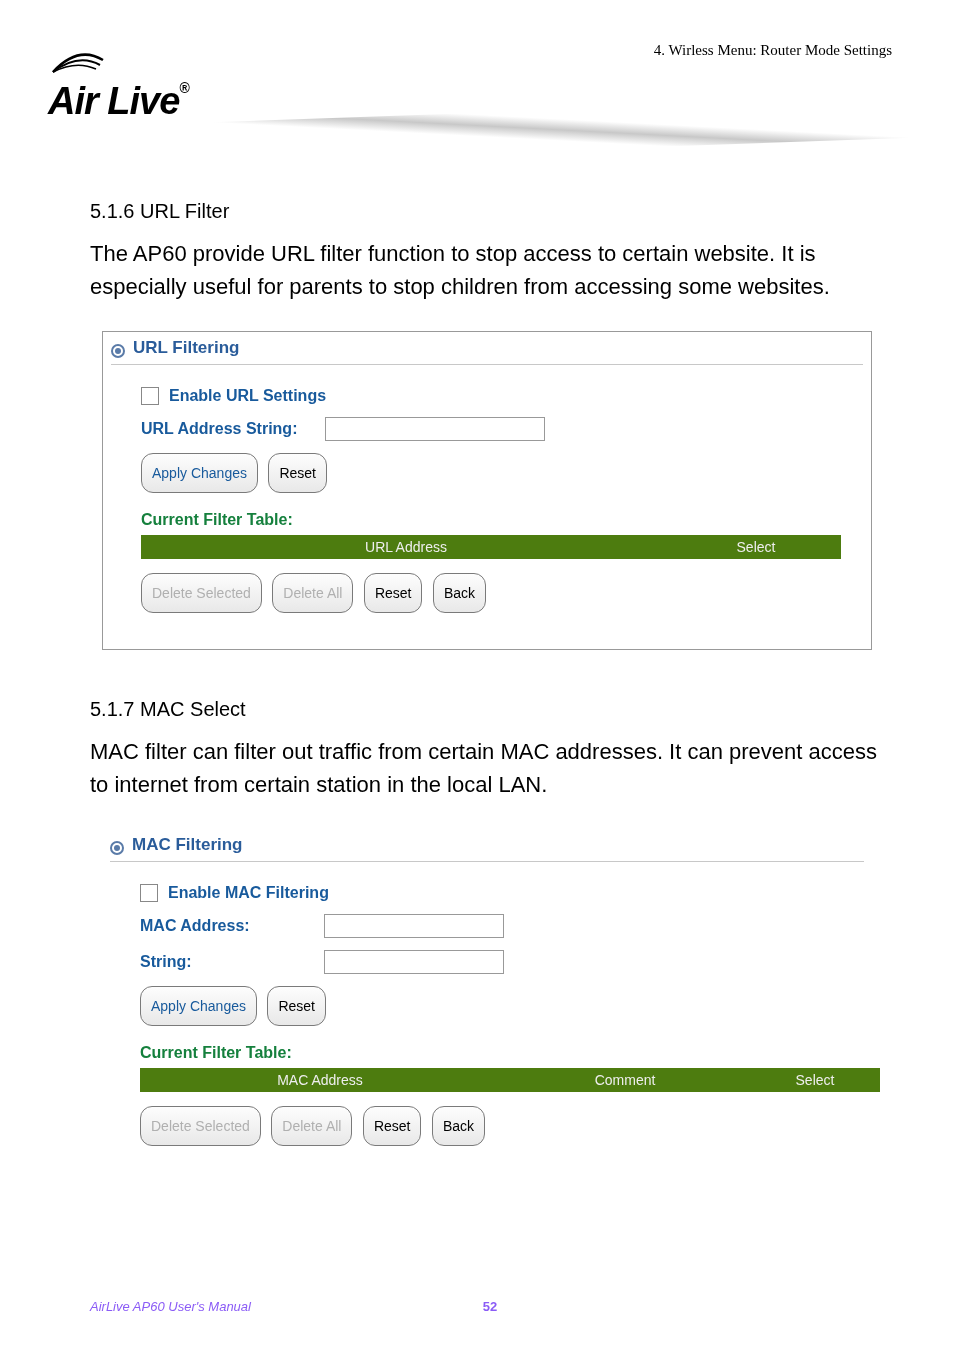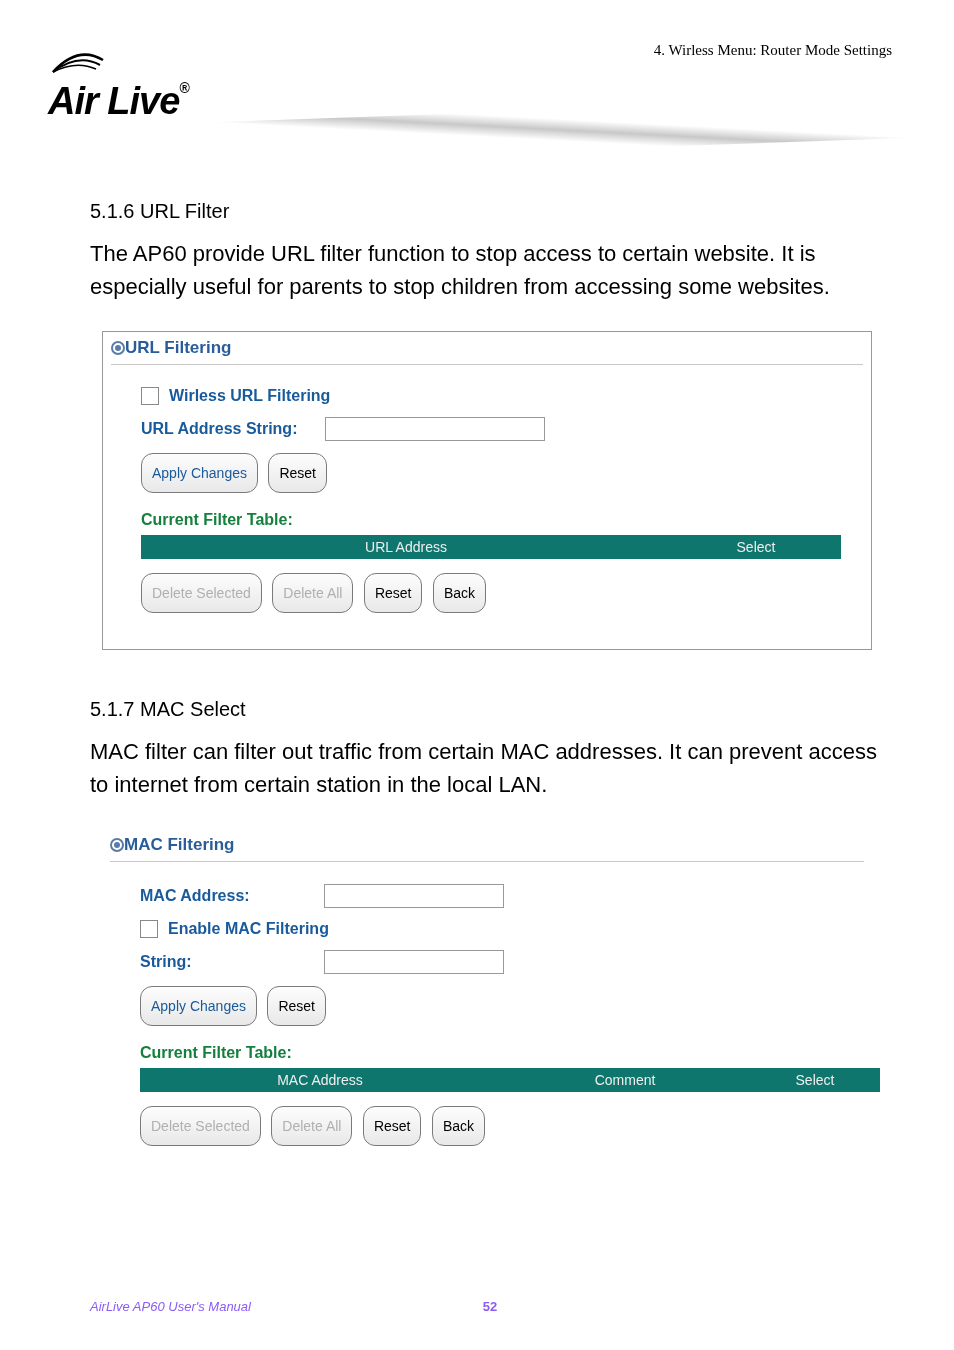--- a/index.html
+++ b/index.html
@@ -62,21 +62,22 @@
   }
   .panel {
     border: 1px solid #999;
     background: #fff;
     margin-left: 12px;
     margin-right: 18px;
     margin-bottom: 48px;
   }
   .panel-titlebar {
     display: flex;
-    align-items: center;
+    align-items: flex-end;
+    gap: 8px;
     padding: 6px 8px;
   }
   .panel-icon {
     width: 14px; height: 14px;
     border: 2px solid #5a7ba8;
     border-radius: 50%;
     display: inline-flex;
     align-items: center;
     justify-content: center;
   }
@@ -131,21 +132,21 @@
     font-size: 16px;
     color: #15803d;
     margin-top: 16px;
     margin-bottom: 6px;
   }
   .tbl {
     border-collapse: collapse;
     width: 700px;
   }
   .tbl th {
-    background: #0f766e;
+    background: #4d7c0f;
     color: #eee;
     font-size: 14px;
     font-weight: normal;
     padding: 4px 6px;
     text-align: center;
   }
   .tbl .small-th { width: 170px; }
   .footer {
     position: absolute;
     bottom: 36px;
@@ -184,21 +185,21 @@
 
   <div class="panel">
     <div class="panel-titlebar">
       <span class="panel-icon"></span>
       <span class="panel-title">URL Filtering</span>
     </div>
     <hr class="panel-hr">
     <div class="panel-body">
       <div class="row">
         <span class="cb"></span>
-        <span class="row-label">Wirless URL Filtering</span>
+        <span class="row-label">Enable URL Settings</span>
       </div>
       <div class="row">
         <span class="row-label" style="min-width:170px">URL Address String:</span>
         <span class="text-input"></span>
       </div>
       <div class="btn-row">
         <span class="btn primary">Apply Changes</span>
         <span class="btn">Reset</span>
       </div>
       <div class="table-label">Current Filter Table:</div>
@@ -223,26 +224,26 @@
   <div class="body-text">MAC filter can filter out traffic from certain MAC addresses.    It can prevent access to internet from certain station in the local LAN.</div>
 
   <div class="panel" style="border:none;">
     <div class="panel-titlebar">
       <span class="panel-icon"></span>
       <span class="panel-title">MAC Filtering</span>
     </div>
     <hr class="panel-hr">
     <div class="panel-body">
       <div class="row">
+        <span class="cb"></span>
+        <span class="row-label">Enable MAC Filtering</span>
+      </div>
+      <div class="row">
         <span class="row-label" style="min-width:170px">MAC Address:</span>
         <span class="text-input" style="width:180px"></span>
-      </div>
-      <div class="row">
-        <span class="cb"></span>
-        <span class="row-label">Enable MAC Filtering</span>
       </div>
       <div class="row">
         <span class="row-label" style="min-width:170px">String:</span>
         <span class="text-input" style="width:180px"></span>
       </div>
       <div class="btn-row" style="margin-top:4px;">
         <span class="btn primary">Apply Changes</span>
         <span class="btn">Reset</span>
       </div>
       <div class="table-label">Current Filter Table:</div>

